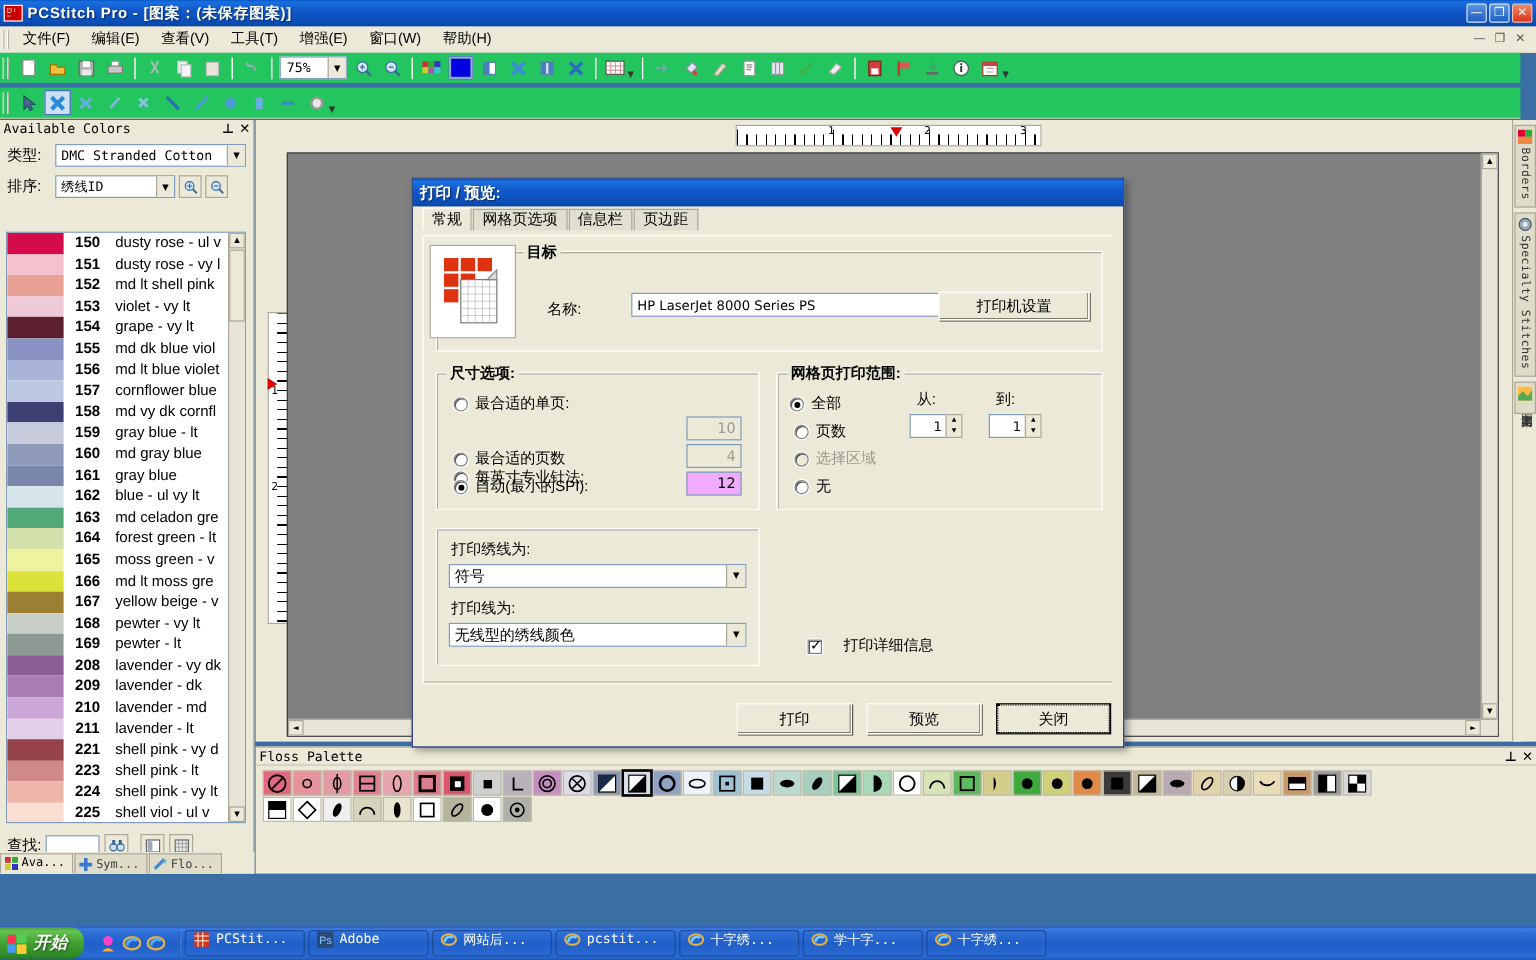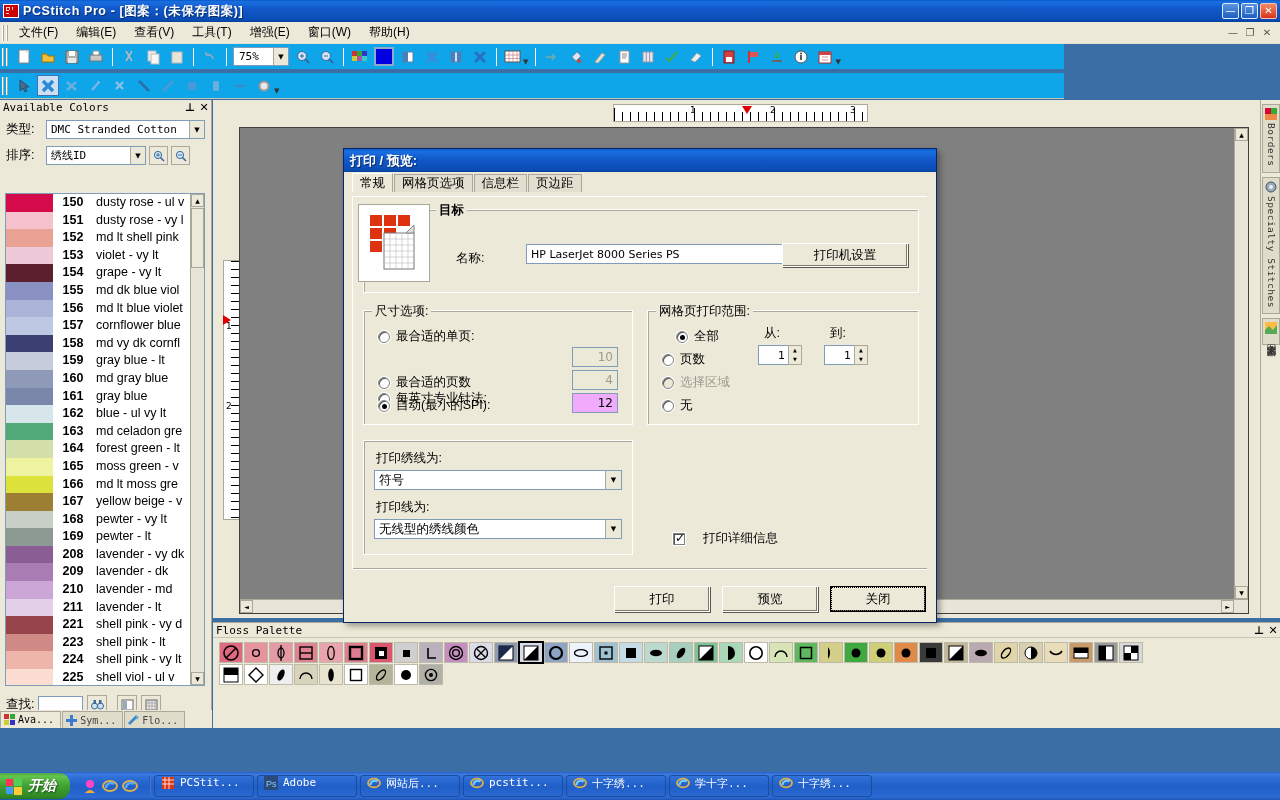--- a/index.html
+++ b/index.html
@@ -62,22 +62,22 @@
   .menu-item {
     padding: 3px 9px; font-size: 12px; color: #000; white-space: nowrap;
     font-family: "Liberation Sans", sans-serif;
   }
   .menu-right { margin-left: auto; display: flex; gap: 3px; padding-right: 6px; color:#555; }
   .mr-btn { width: 14px; height: 14px; font-size: 10px; line-height: 13px; text-align:center;
     font-family: "DejaVu Sans", sans-serif; color:#555; }
 
   
   .toolbar {
-    position: absolute; left: 0; width: 1064px; height: 25px;
-    background: #0ea5e9; display: flex; align-items: center;
+    position: absolute; left: 0; width: 1267px; height: 25px;
+    background: #22c55e; display: flex; align-items: center;
   }
   .toolbar.row1 { top: 44px; }
   .toolbar.row2 { top: 73px; border-bottom: 1px solid #c8c4b4; height: 26px; }
   .tb-grip { width: 7px; height: 18px; margin: 0 3px 0 2px;
     background: linear-gradient(to right, #fff 0 1px, #aca899 1px 2px, transparent 2px 4px);
     background-size: 4px 100%; flex:0 0 auto; }
   .tb-sep { width: 1px; height: 18px; background: #aca899; margin: 0 4px;
     border-right: 1px solid #fff; flex:0 0 auto; }
   .tb-ico {
     width: 22px; height: 21px; margin: 0 1px; flex: 0 0 auto;
@@ -276,21 +276,21 @@
     box-shadow: inset -1px -1px 0 #aca899;
   }
   .grp {
     position: absolute; border: 1px solid #fff;
     box-shadow: inset 1px 1px 0 #aca899;
   }
   .grp > .glbl {
     position: absolute; top: -8px; left: 8px; background: #ece9d8; padding: 0 3px;
     font-size: 12.5px; font-weight: bold; color: #000;
   }
-  .grp.plain > .glbl { font-weight: normal; }
+  .grp.plain > .glbl { font-weight: bold; }
   .lbl { font-size: 12.5px; color: #000; }
   .txtbox {
     background: #fff; border: 1px solid #7f9db9; height: 20px;
     display: flex; align-items: center; padding-left: 4px;
     font-size: 11px; font-family: "DejaVu Sans", sans-serif;
   }
   .btn {
     background: #ece9d8; border: 1px solid #fff;
     box-shadow: inset -1px -1px 0 #7c7a6b, 1px 1px 0 #5a584c;
     display: flex; align-items: center; justify-content: center;
@@ -1189,21 +1189,21 @@
         <div class="radio on" style="position:absolute; left:14px; top:86px;">
           <span class="dot"></span>
           <span class="lbl">自动(最小的SPI):</span>
         </div>
         <div class="numbox" style="position:absolute; left:208px; top:82px;">12</div>
       </div>
 
       <div class="grp plain" style="left:294px; top:113px; width:272px; height:115px;">
         <span class="glbl">网格页打印范围:</span>
 
-        <div class="radio on" style="position:absolute; left:28px; top:17px;">
+        <div class="radio on" style="position:absolute; left:10px; top:17px;">
           <span class="dot"></span>
           <span class="lbl">全部</span>
         </div>
         <div class="radio" style="position:absolute; left:14px; top:40px;">
           <span class="dot"></span>
           <span class="lbl">页数</span>
         </div>
         <div class="radio dis" style="position:absolute; left:14px; top:63px;">
           <span class="dot"></span>
           <span class="lbl">选择区域</span>

